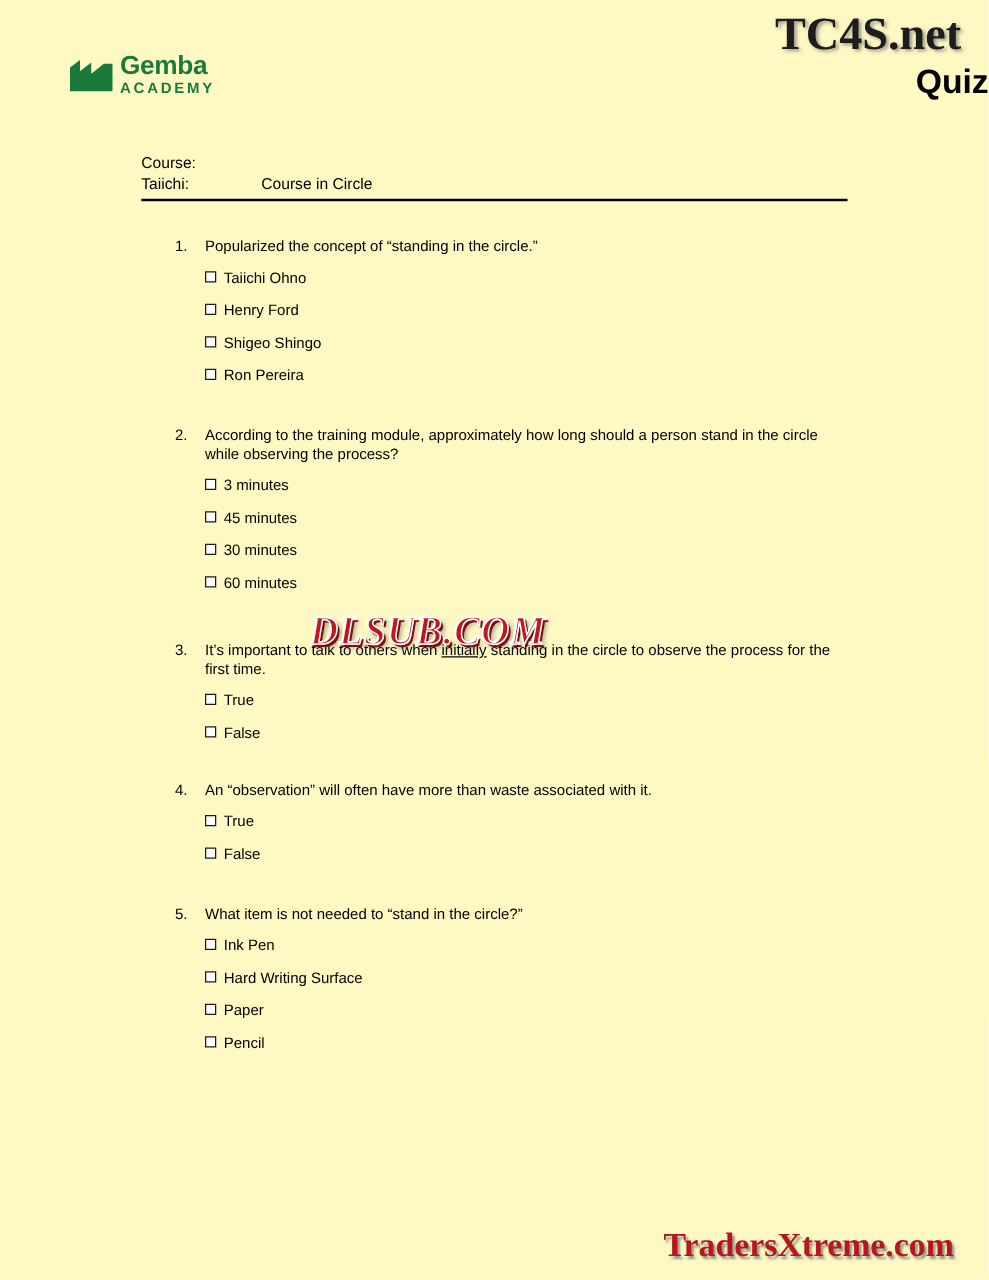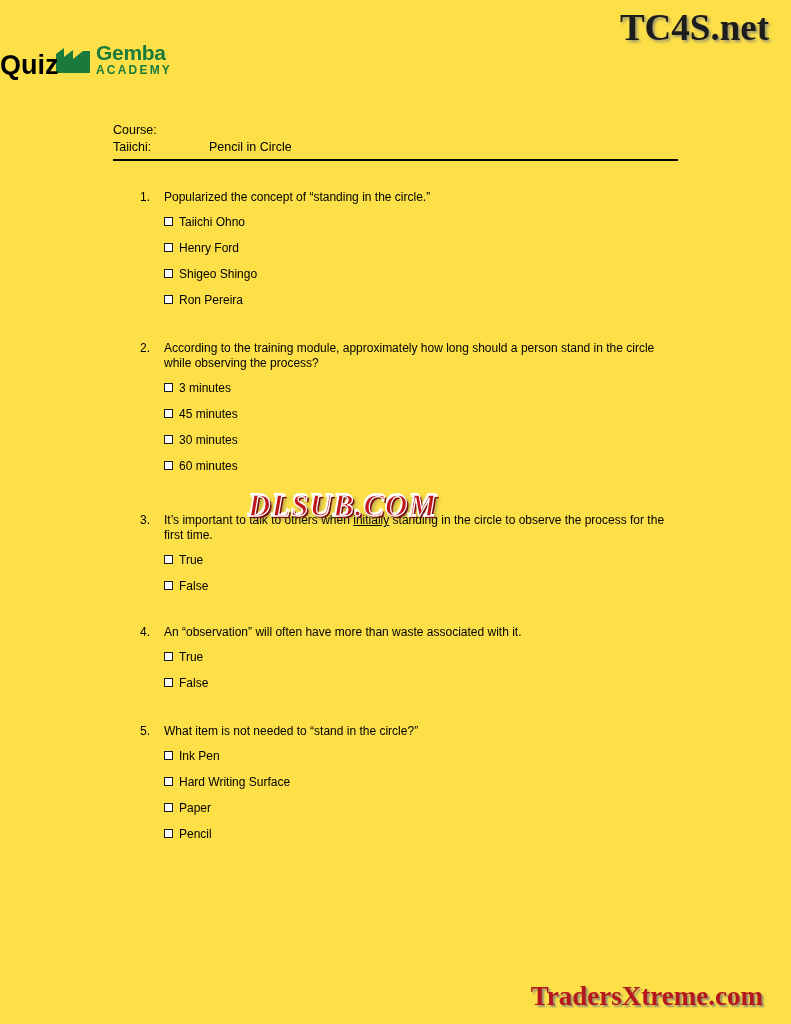--- a/index.html
+++ b/index.html
@@ -14,21 +14,21 @@
     font-family: "Liberation Sans", sans-serif;
     color: #000000;
     overflow: hidden;
   }
 
   .page {
     position: absolute;
     left: 0; top: 0;
     width: 791px;
     height: 1024px;
-    background: #fde047;
+    background: #fef9c3;
   }
 
   
   .wm-top {
     position: absolute;
     right: 22px;
     top: 6px;
     font-family: "Liberation Serif", serif;
     font-size: 37px;
     font-weight: bold;
@@ -74,21 +74,21 @@
     letter-spacing: 2.2px;
     margin-top: 1px;
   }
 
   
   .doc-title {
     position: absolute;
     left: 0;
     top: 50px;
     width: 791px;
-    text-align: left;
+    text-align: right;
     font-size: 27px;
     font-weight: bold;
     font-family: "Liberation Sans", sans-serif;
     letter-spacing: 0px;
   }
 
   
   .meta {
     position: absolute;
     left: 113px;
@@ -222,21 +222,21 @@
   </div>
 
   <div class="doc-title">Quiz</div>
 
   <div class="meta">
     <div class="meta-row">
       <div class="meta-label">Course:</div>
     </div>
     <div class="meta-row">
       <div class="meta-label">Taiichi:</div>
-      <div class="meta-value">Pencil in Circle</div>
+      <div class="meta-value">Course in Circle</div>
     </div>
   </div>
 
   <div class="rule"></div>
 
   <div class="questions" id="questions">
       <div class="q q1">
         <div class="q-num">1.</div>
         <div class="q-text"><span>Popularized the concept of “standing in the circle.”</span></div>
         <div class="options">

